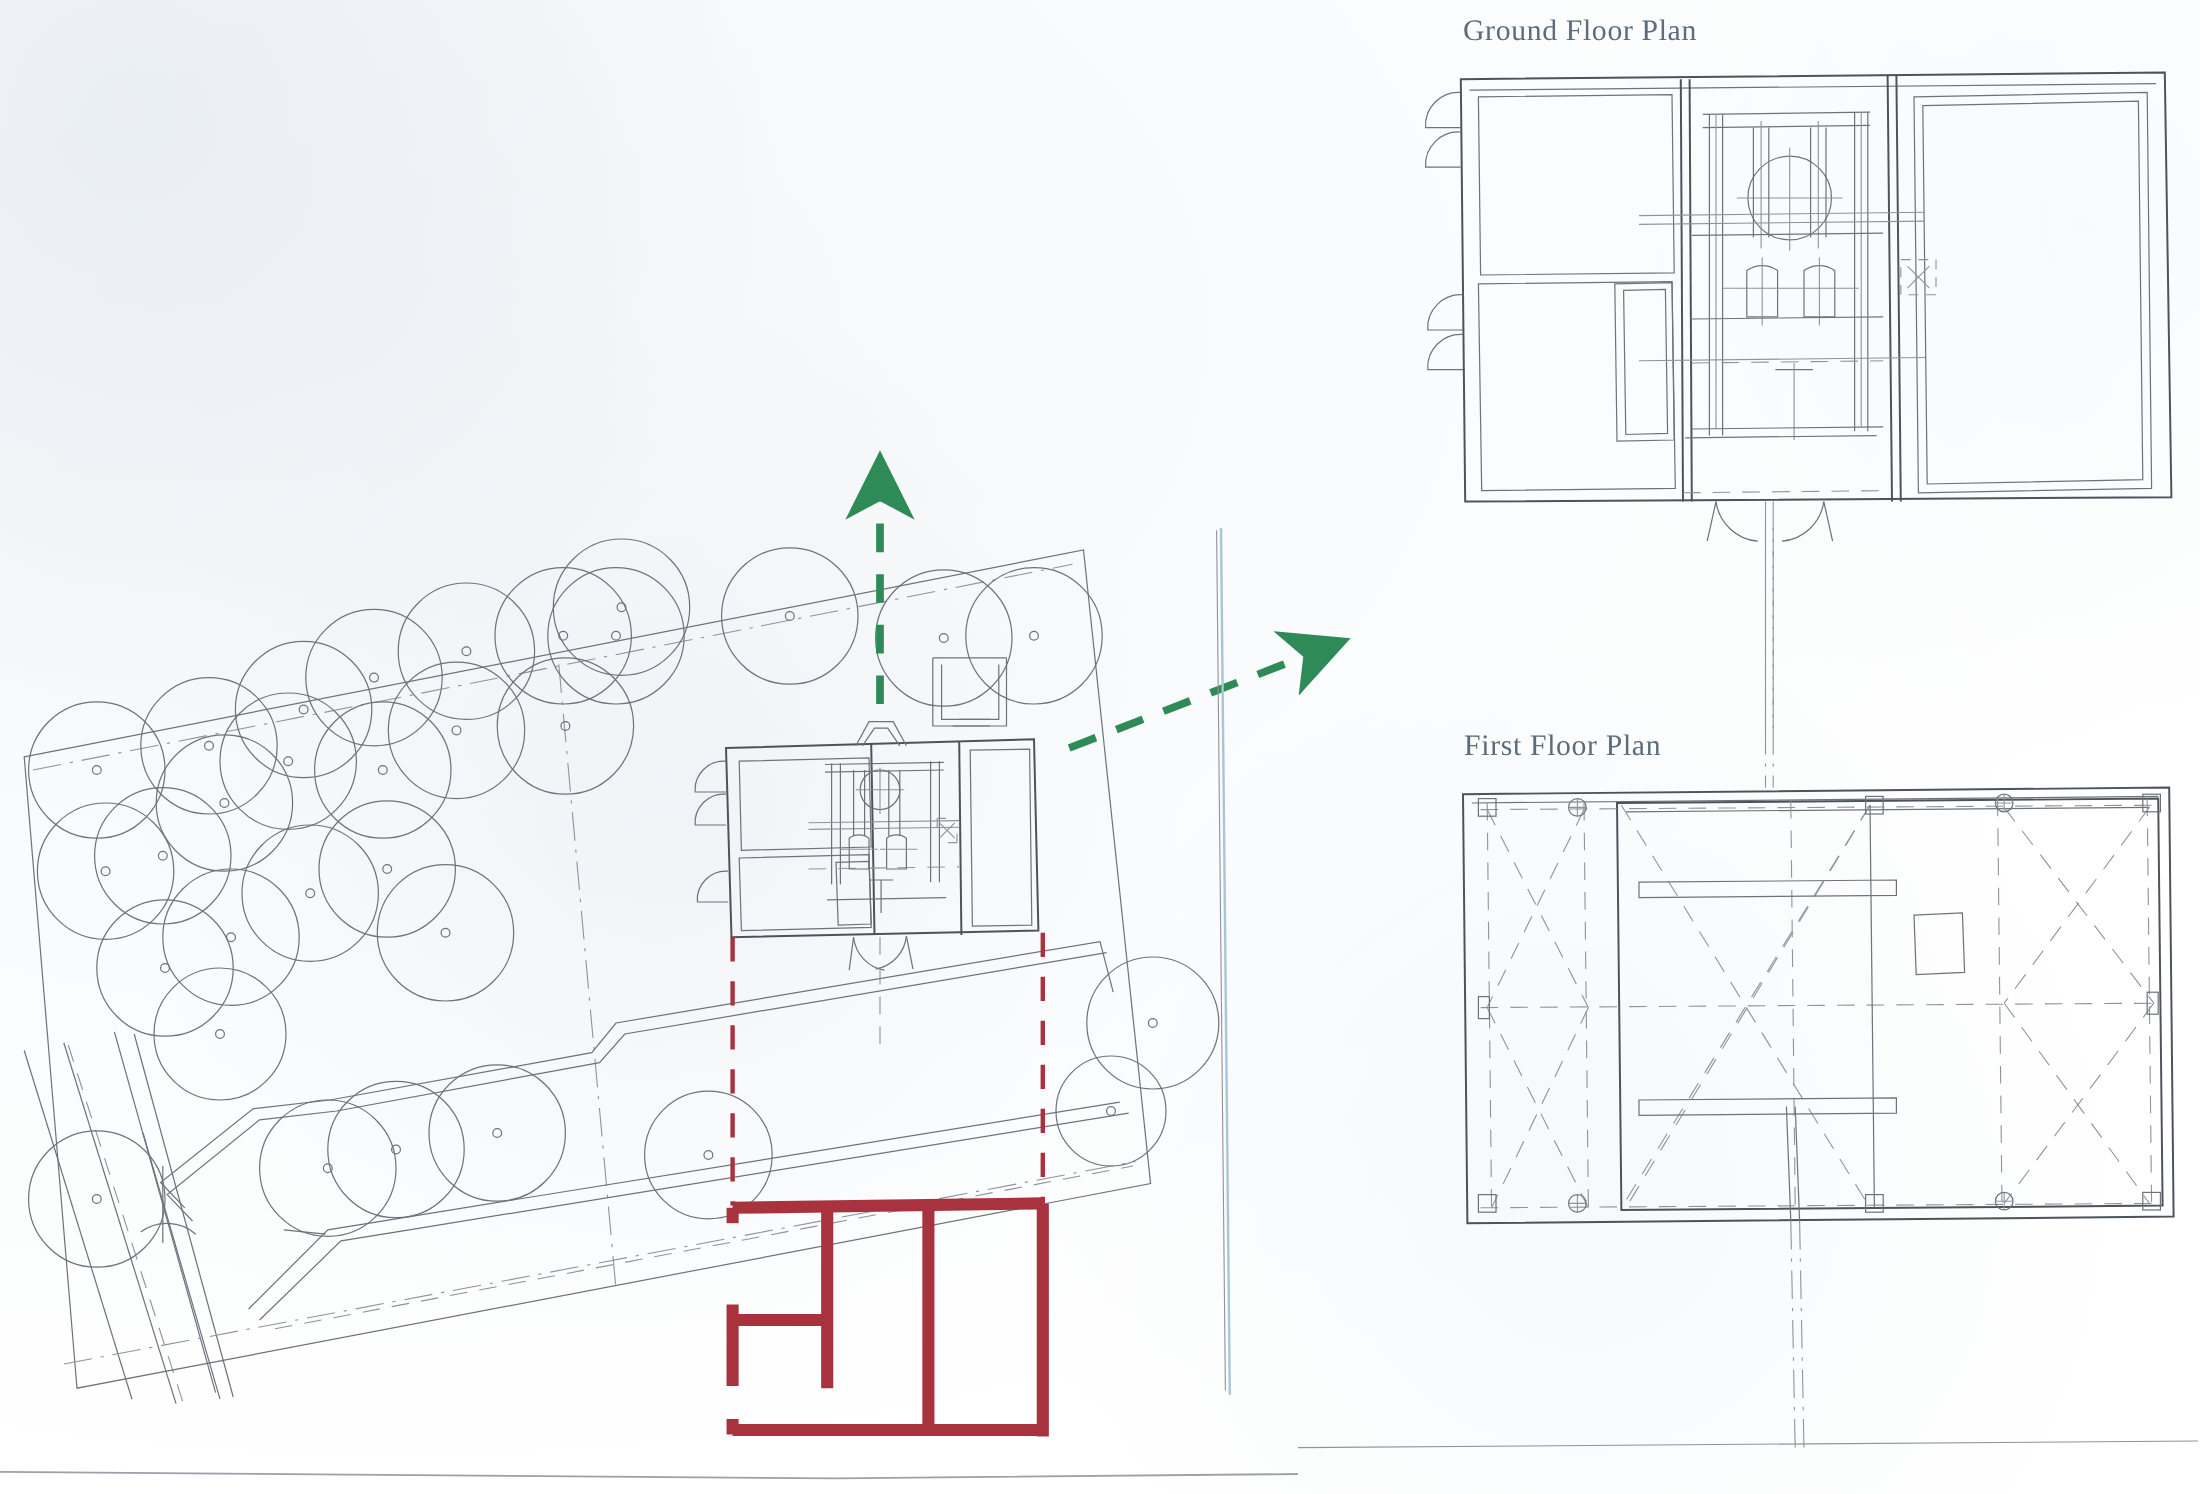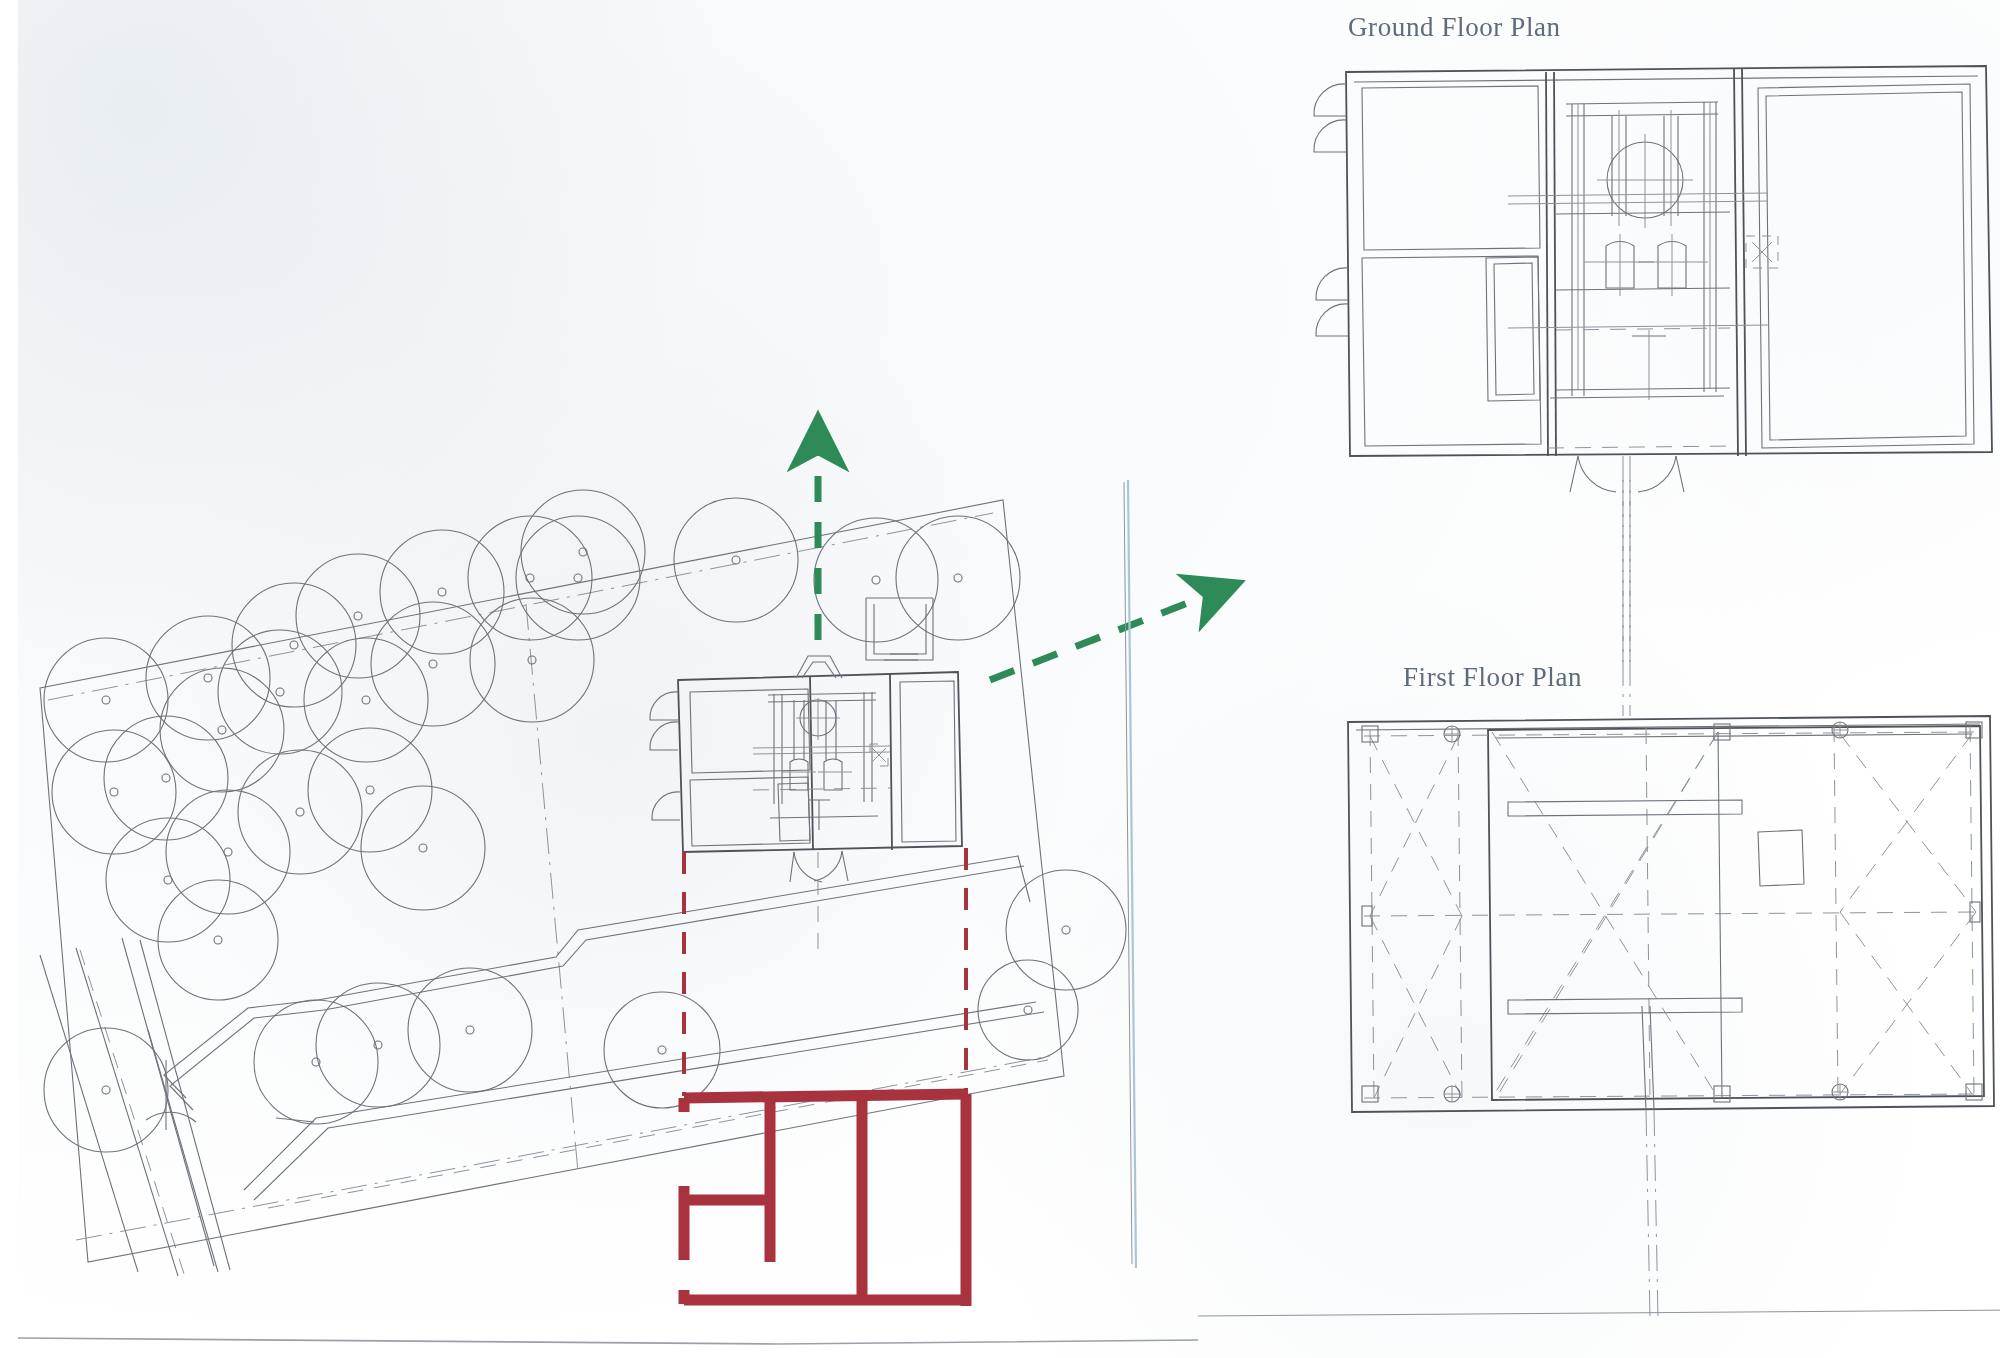--- a/index.html
+++ b/index.html
@@ -13,21 +13,20 @@
     overflow: hidden;
     font-family: "Liberation Serif", serif;
     position: relative;
   }
   #sheet {
     position: absolute;
     inset: 0;
     background:
       radial-gradient(ellipse at 18% 22%, #f4f6f8 0%, #fafbfc 38%, #ffffff 72%),
       linear-gradient(172deg, #fbfcfd 0%, #ffffff 55%, #fdfdfe 100%);
-    margin-left: 18px;
   }
   .paper-tint {
     position: absolute;
     inset: 0;
     pointer-events: none;
     background:
       radial-gradient(circle at 6% 8%, rgba(222,230,238,0.55) 0%, rgba(255,255,255,0) 26%),
       radial-gradient(circle at 30% 55%, rgba(228,234,240,0.40) 0%, rgba(255,255,255,0) 30%),
       radial-gradient(circle at 72% 80%, rgba(232,236,241,0.35) 0%, rgba(255,255,255,0) 28%),
       radial-gradient(circle at 95% 15%, rgba(236,240,244,0.30) 0%, rgba(255,255,255,0) 22%);
@@ -42,21 +41,21 @@
   .plan-label {
     position: absolute;
     font-family: "Liberation Serif", serif;
     font-size: 27px;
     letter-spacing: 0.6px;
     color: #5d6b7a;
     white-space: nowrap;
     font-weight: 400;
   }
   #label-ground { left: 1330px; top: 12px; }
-  #label-first  { left: 1385px; top: 662px; }
+  #label-first  { left: 1331px; top: 662px; }
 </style>
 </head>
 <body>
 
 <div id="sheet">
   <div class="paper-tint"></div>
 
   <svg class="board" viewBox="0 0 2000 1358">
     <defs>
       <style>

